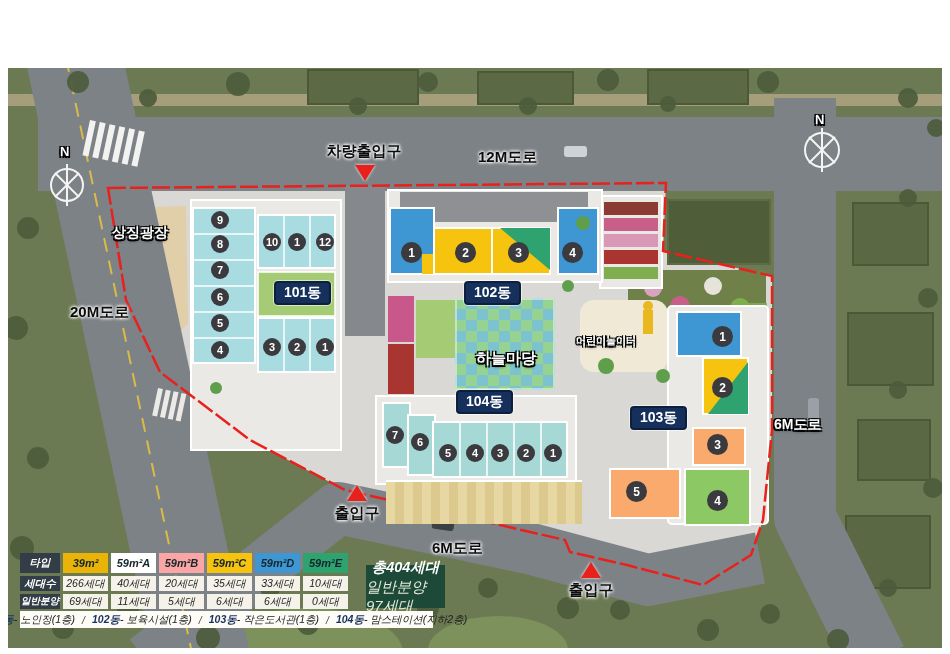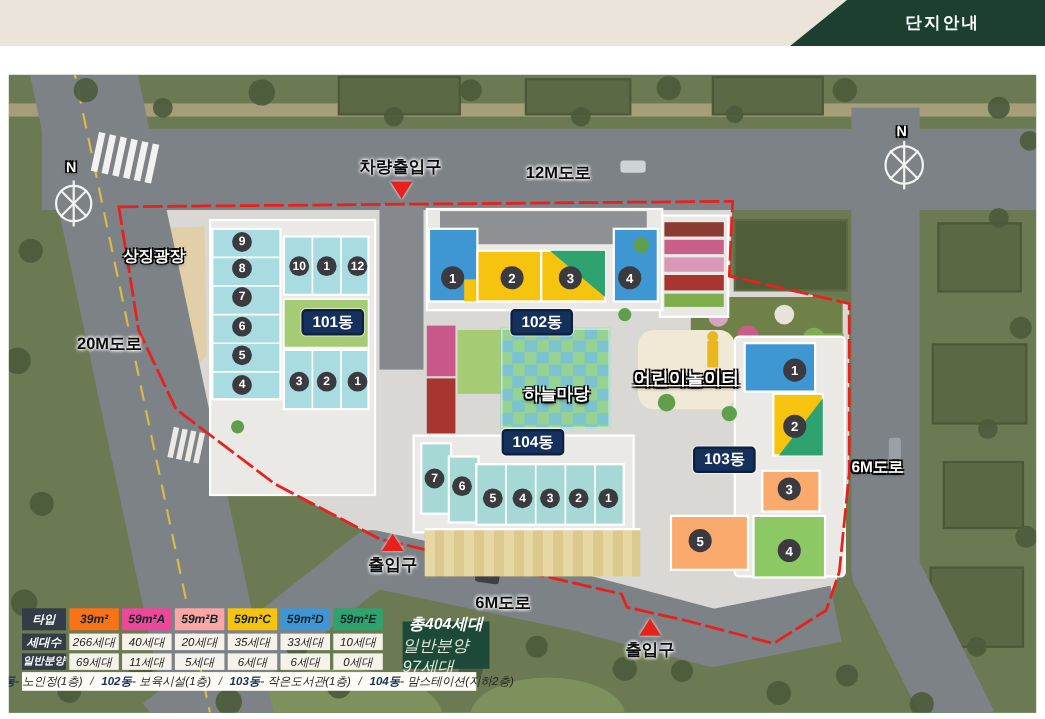--- a/index.html
+++ b/index.html
@@ -45,41 +45,36 @@
           border-top: 2px solid #fff; }
 
   
   .legend { position: absolute; left: 12px; top: 485px; width: 430px; font-size: 10.5px; font-style: italic; }
   .lgrid { display: grid; grid-template-columns: 40px repeat(6, 45px); grid-auto-rows: auto; gap: 3px; width: 328px; }
   .lcell { display: flex; align-items: center; justify-content: center; height: 15px; }
   .lhead { height: 20px; }
   .lab { background: #323d47; color: #fff; font-weight: bold; }
   .val { background: #f5f2ea; color: #222; }
   .typ { color: #14262e; font-weight: bold; font-size: 11px; }
-  .c0 { background: #f97316; } .c1 { background: #ec4899; } .c2 { background: #fca5a5; }
+  .c0 { background: #eab308; } .c1 { background: #ffffff; } .c2 { background: #fca5a5; }
   .c3 { background: #f6c40e; } .c4 { background: #3e97d3; } .c5 { background: #2ea36f; }
   .total-box { position: absolute; left: 346px; top: 12px; width: 79px; height: 43px; background: #1d4a38;
                color: #fff; display: flex; flex-direction: column; align-items: center; justify-content: center; }
   .total-box .t1 { font-size: 14.5px; font-weight: bold; }
   .total-box .t2 { font-size: 15px; color: #e3ead9; margin-top: 1px; }
   .note-row { position: absolute; left: 0px; top: 58px; width: 413px; height: 17px; background: #fdfcf7;
               display: flex; align-items: center; justify-content: center; color: #222; font-size: 10.5px; white-space: nowrap; }
   .note-row b { color: #16305c; font-weight: 800; }
   .note-sep { margin: 0 7px; color: #444; }
 </style>
 </head>
 <body>
 
 <div class="page">
 
-  <div class="topbar">
-    <div class="ribbon">
-      <span class="title">단지안내</span>
-    </div>
-  </div>
 
   <div class="map">
 
     <svg width="934" height="580" viewBox="0 0 934 580">
 
       <rect x="0" y="0" width="934" height="580" fill="#6b7a52"></rect>
       <rect x="0" y="26" width="934" height="12" fill="#b9a989" opacity="0.75"></rect>
 
       <g stroke="#4c5939" stroke-width="2">
         <rect x="300" y="2" width="110" height="34" fill="#5b6a45"></rect>
@@ -270,21 +265,21 @@
     <div class="ov wlabel" style="left:766px; top:348px; font-size:14px;">6M도로</div>
     <div class="ov blabel" style="left:424px; top:471px; font-size:15px;">6M도로</div>
 
     <div class="tri-up" style="left:339px; top:417px;"></div>
     <div class="ov blabel" style="left:314px; top:436px; width:70px; text-align:center; font-size:15px;">출입구</div>
     <div class="tri-up" style="left:573px; top:494px;"></div>
     <div class="ov blabel" style="left:548px; top:513px; width:70px; text-align:center; font-size:15px;">출입구</div>
 
     <div class="ov wlabel" style="left:104px; top:156px; font-size:14px;">상징광장</div>
     <div class="ov wlabel" style="left:450px; top:281px; width:96px; text-align:center; font-size:15px;">하늘마당</div>
-    <div class="ov wlabel" style="left:568px; top:266px; font-size:16px;text-decoration:underline;">어린이놀이터</div>
+    <div class="ov wlabel" style="left:568px; top:266px; font-size:10px;">어린이놀이터</div>
 
     <div class="bldg-tag" style="left:266px; top:213px;">101동</div>
     <div class="bldg-tag" style="left:456px; top:213px;">102동</div>
     <div class="bldg-tag" style="left:622px; top:338px;">103동</div>
     <div class="bldg-tag" style="left:448px; top:322px;">104동</div>
 
     <div class="circ" style="left:203px; top:143px;">9</div>
     <div class="circ" style="left:203px; top:167px;">8</div>
     <div class="circ" style="left:203px; top:193px;">7</div>
     <div class="circ" style="left:203px; top:220px;">6</div>

